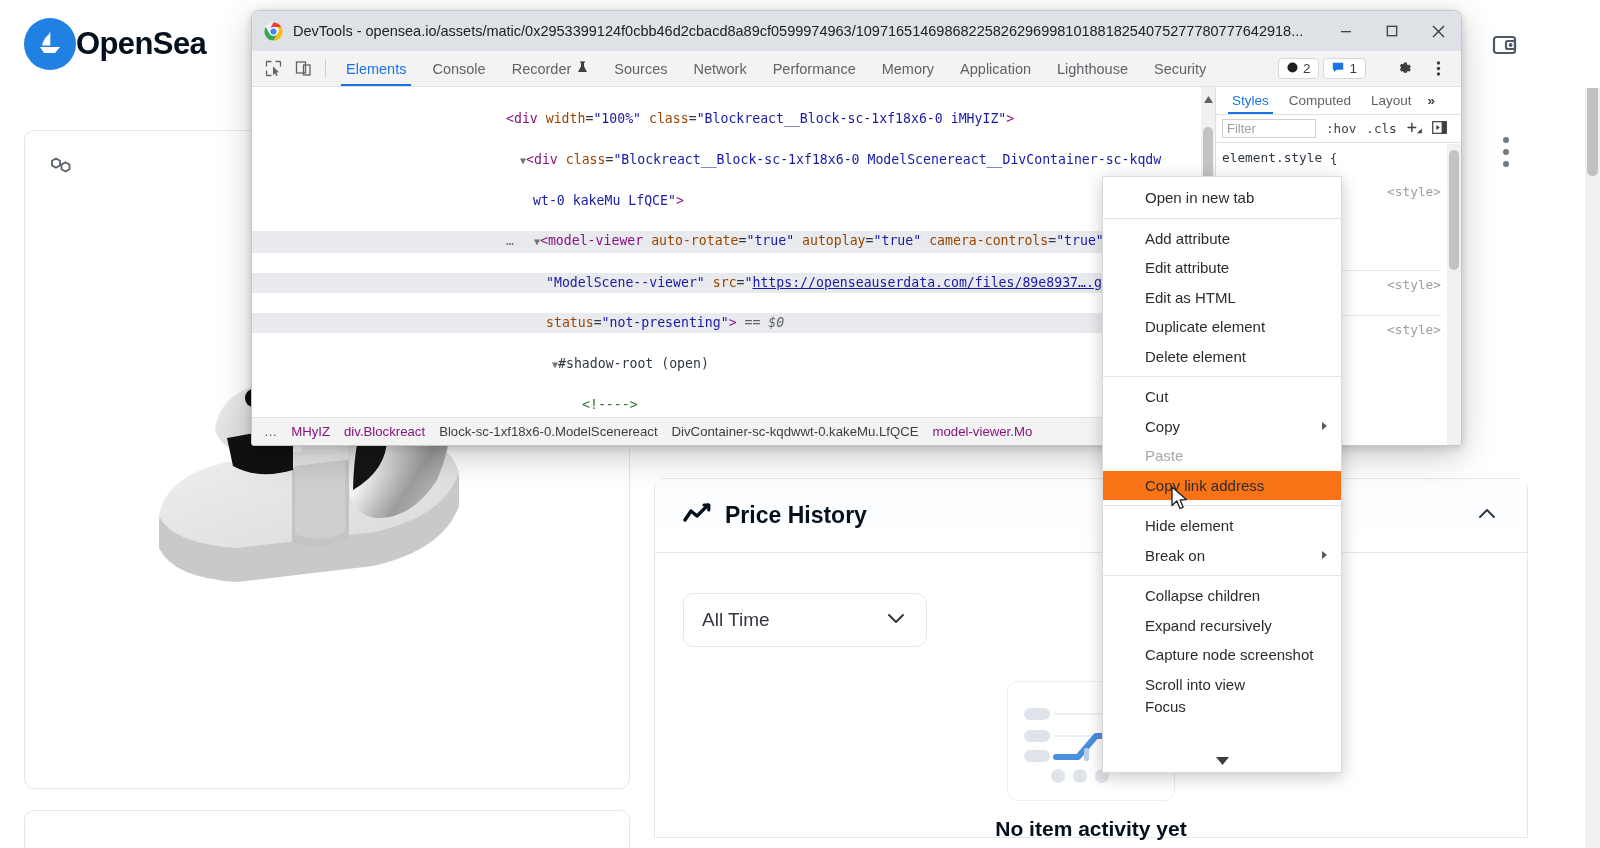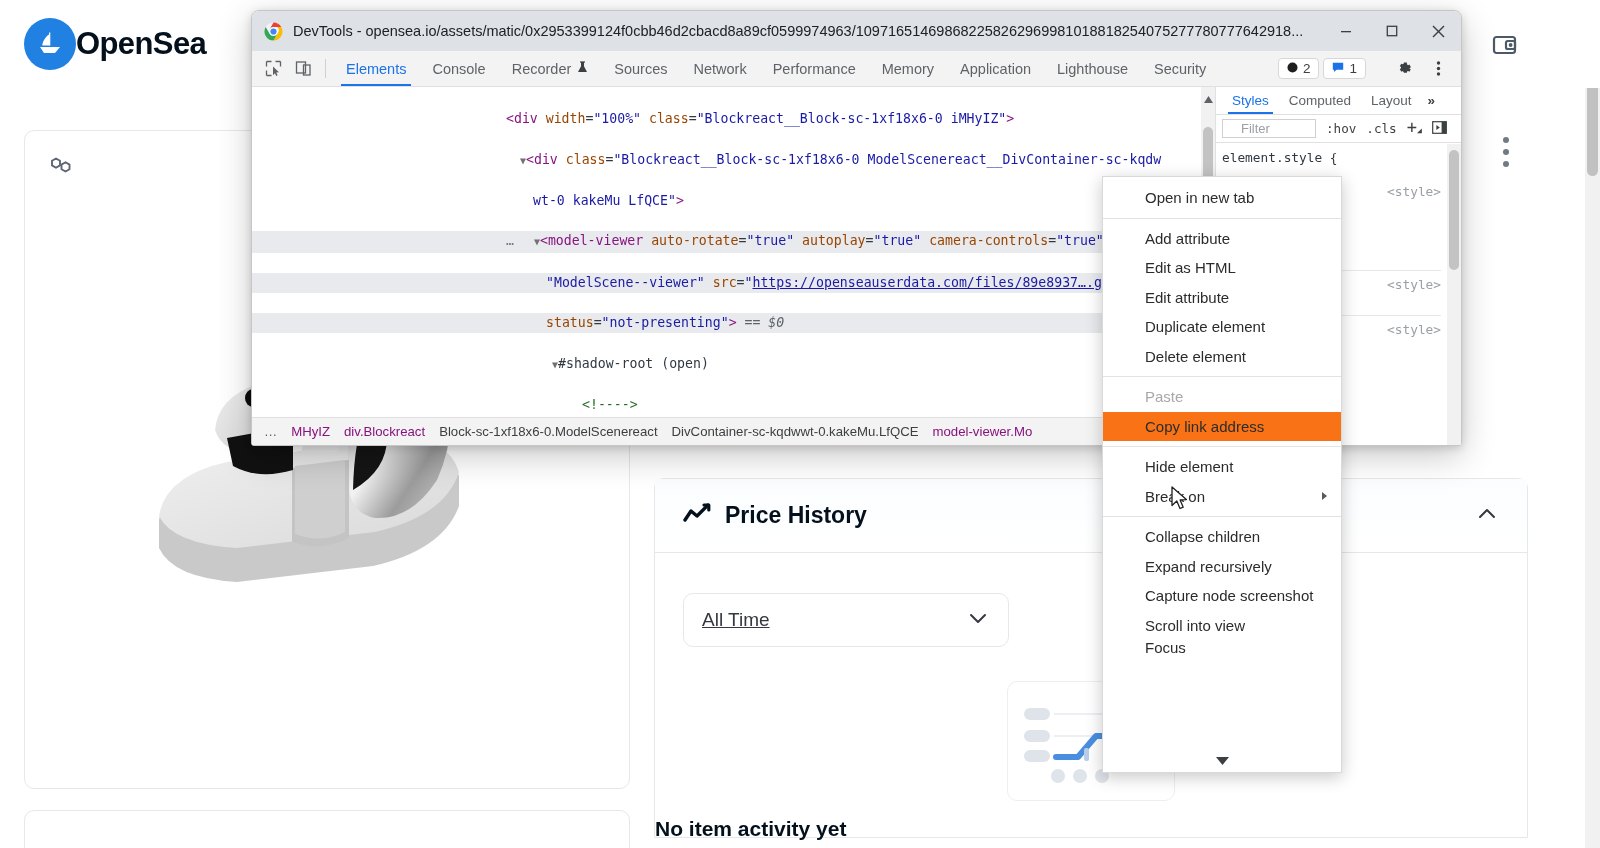--- a/index.html
+++ b/index.html
@@ -73,38 +73,37 @@
     display: flex; align-items: center; gap: 14px;
     padding: 0 28px;
     border-bottom: 1px solid #e5e8eb;
     background: linear-gradient(180deg,#fbfdff 0%, #ffffff 100%);
     text-align: center;
   }
   #os-price-title { font-size: 23px; font-weight: bold; color: #04111d; }
   #os-price-collapse { margin-left: auto; }
   #os-time-select {
     position: absolute; left: 28px; top: 114px;
-    width: 326px; height: 54px;
+    width: 244px; height: 54px;
     border: 1px solid #e5e8eb; border-radius: 10px;
     display: flex; align-items: center;
     padding: 0 18px;
     font-size: 19px; color: #353840;
     background: #fff;
-    text-decoration: underline;
   }
   #os-time-select .chev { margin-left: auto; }
   #os-empty-art {
     position: absolute; left: 352px; top: 202px;
     width: 168px; height: 120px;
     border: 1px solid #eceff2; border-radius: 10px;
     background: #fff;
   }
   #os-empty-text {
     position: absolute; left: 0; right: 0; top: 338px;
-    text-align: left;
+    text-align: center;
     font-size: 21px; font-weight: bold; color: #04111d;
   }
   #os-kebab {
     position: absolute; right: 72px; top: 126px;
     width: 44px; height: 52px;
     display: flex; align-items: center; justify-content: center;
     border-radius: 8px;
   }
   .dot3 { width: 6px; height: 6px; border-radius: 50%; background: #707a83; margin: 3px 0; }
 
@@ -239,21 +238,21 @@
   }
   #dt-styles-filterbar {
     height: 28px; display: flex; align-items: center; gap: 10px;
     border-bottom: 1px solid #e0e0e0;
     padding: 0 6px;
     font-family: "DejaVu Sans Mono", monospace;
     font-size: 12.6px; color: #3c4043;
   }
   #dt-filter-input {
     width: 94px; height: 19px; background: #fff; border: 1px solid #d0d0d0;
-    display: flex; align-items: center; padding-left: 18px;
+    display: flex; align-items: center; padding-left: 4px;
     color: #9aa0a6; font-family: "Liberation Sans", sans-serif; font-size: 13px;
   }
   #dt-styles-content {
     position: absolute; left: 0; right: 14px; top: 57px; bottom: 0;
     font-family: "DejaVu Sans Mono", monospace;
     font-size: 12.8px; line-height: 18px; color: #303942;
     padding: 4px 6px;
     overflow: hidden; white-space: nowrap;
   }
   .srule { padding: 1px 0; }
@@ -649,26 +648,31 @@
       </div>
     </div>
   </div>
 </div>
 
 <div id="ctx-menu">
   <div class="ctx-item">Open in new tab</div>
   <div class="ctx-sep"></div>
 
   <div class="ctx-item">Add attribute</div>
+  <div class="ctx-item">Edit attribute</div>
   <div class="ctx-item">Edit as HTML</div>
-  <div class="ctx-item">Edit attribute</div>
   <div class="ctx-item">Duplicate element</div>
   <div class="ctx-item">Delete element</div>
   <div class="ctx-sep"></div>
 
+  <div class="ctx-item">Cut</div>
+  <div class="ctx-item">
+    <span>Copy</span>
+    <span class="ctx-arrow"></span>
+  </div>
   <div class="ctx-item disabled">Paste</div>
   <div class="ctx-item hover">Copy link address</div>
   <div class="ctx-sep"></div>
 
   <div class="ctx-item">Hide element</div>
   <div class="ctx-item">
     <span>Break on</span>
     <span class="ctx-arrow"></span>
   </div>
   <div class="ctx-sep"></div>

